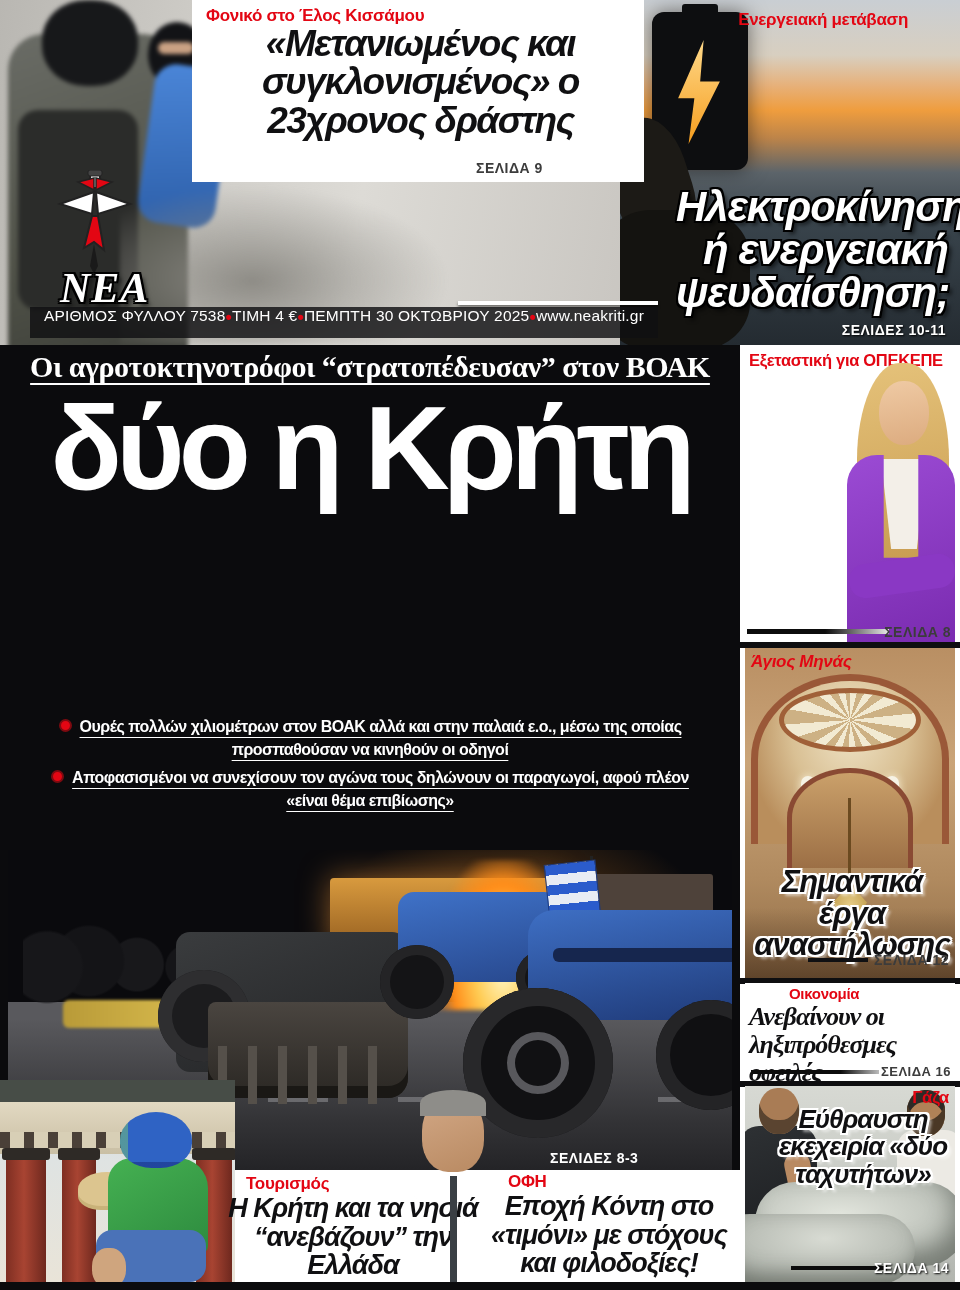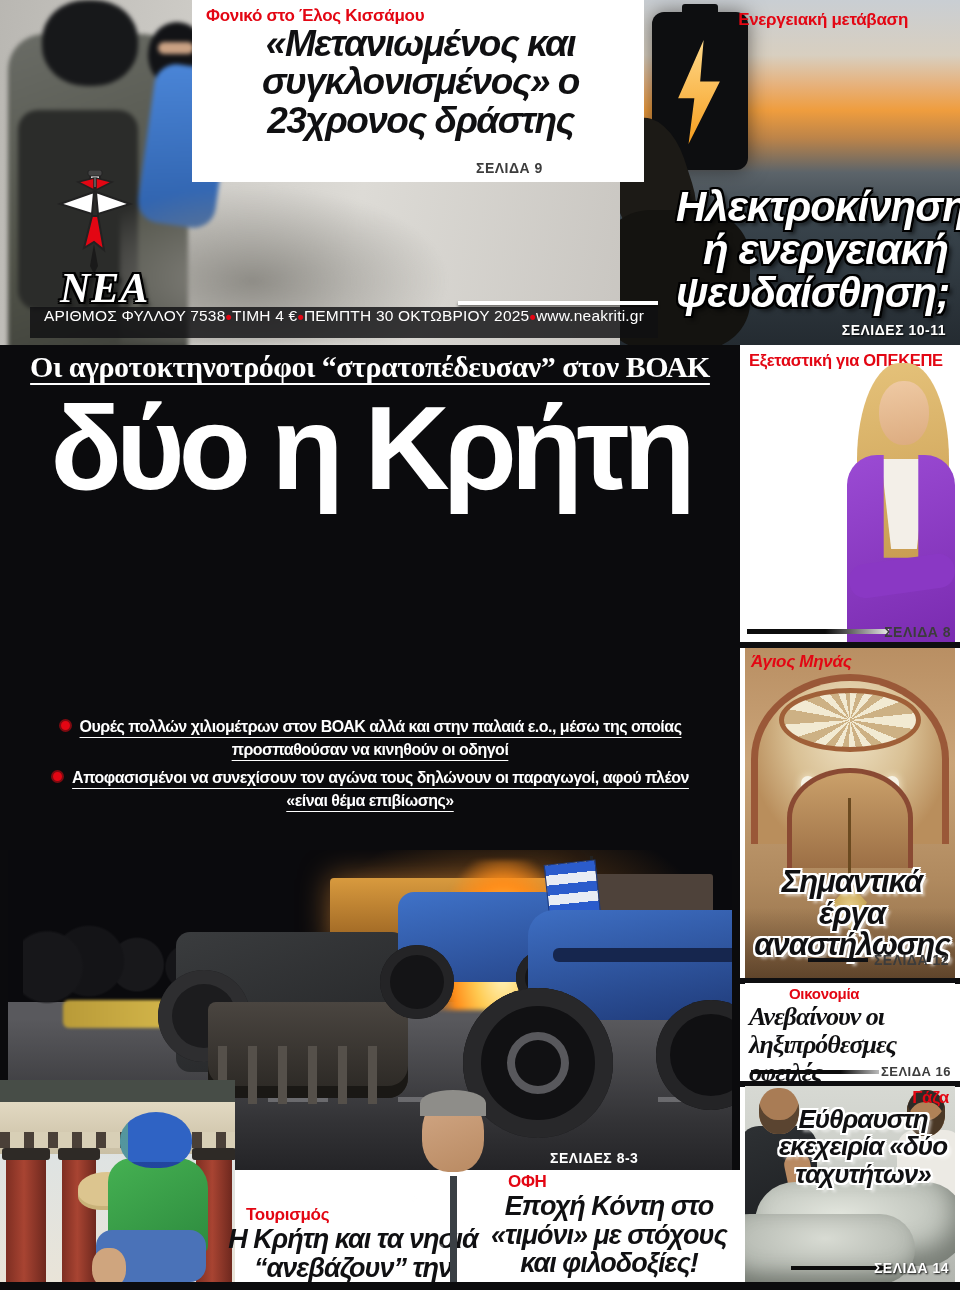--- a/index.html
+++ b/index.html
@@ -122,21 +122,21 @@
   .k-col { position:absolute; top:74px; width:40px; height:128px; background:linear-gradient(90deg,#7e2e22,#a84432 45%,#6e281e); }
   .k-cap { position:absolute; top:68px; height:12px; background:#2e2a26; border-radius:3px; }
   .k-adult-hat { position:absolute; left:78px; top:92px; width:58px; height:34px; background:#dcc58f; border-radius:50% 50% 40% 40%; box-shadow:0 4px 0 #c9b279; }
   .k-child-hat { position:absolute; left:120px; top:32px; width:72px; height:56px; background:#2f63c4; border-radius:50% 50% 44% 44%;
     background-image:linear-gradient(90deg,rgba(120,200,120,.5) 0 8px,transparent 8px 20px),linear-gradient(0deg,rgba(20,40,120,.5) 0 6px,transparent 6px 16px); }
   .k-child-body { position:absolute; left:108px; top:78px; width:100px; height:96px; background:linear-gradient(150deg,#45b152,#2d8a3e); border-radius:24px 30px 8px 8px; }
   .k-child-leg { position:absolute; left:96px; top:150px; width:110px; height:52px; background:#4a72b8; border-radius:16px; }
   .k-hand { position:absolute; left:92px; top:168px; width:34px; height:40px; background:#cfa57e; border-radius:45%; }
 
   .tourism-block { left:228px; top:1174px; width:250px; }
-  .tourism-kicker { margin-left:18px;margin-top:31px; }
+  .tourism-kicker { margin-left:18px; }
   .story-headline { font-size:27px; color:#101012; line-height:1.06; text-align:center; }
   .story-pageref { display:flex; align-items:center; justify-content:center; gap:8px; margin-top:2px; }
 
   .photo-ofi-man { left:388px; top:1090px; width:132px; height:192px; overflow:hidden; background:transparent; }
   .m-head { position:absolute; left:34px; top:6px; width:62px; height:76px; background:linear-gradient(160deg,#d2a886,#b98a62); border-radius:46% 46% 42% 42%; }
   .m-hair { position:absolute; left:32px; top:0; width:66px; height:26px; background:#8e8d89; border-radius:50% 50% 0 0; }
   .m-jacket { position:absolute; left:0; top:74px; width:132px; height:118px; background:linear-gradient(160deg,#b9bfc4,#8e959b); border-radius:26px 26px 0 0;
     background-image:radial-gradient(circle at 20% 30%, rgba(255,255,255,.35) 2px, transparent 3px),radial-gradient(circle at 60% 50%, rgba(255,255,255,.3) 2px, transparent 3px),radial-gradient(circle at 40% 70%, rgba(255,255,255,.3) 2px, transparent 3px); }
   .m-zip { position:absolute; left:62px; top:86px; width:7px; height:106px; background:#3a3f44; }
 

